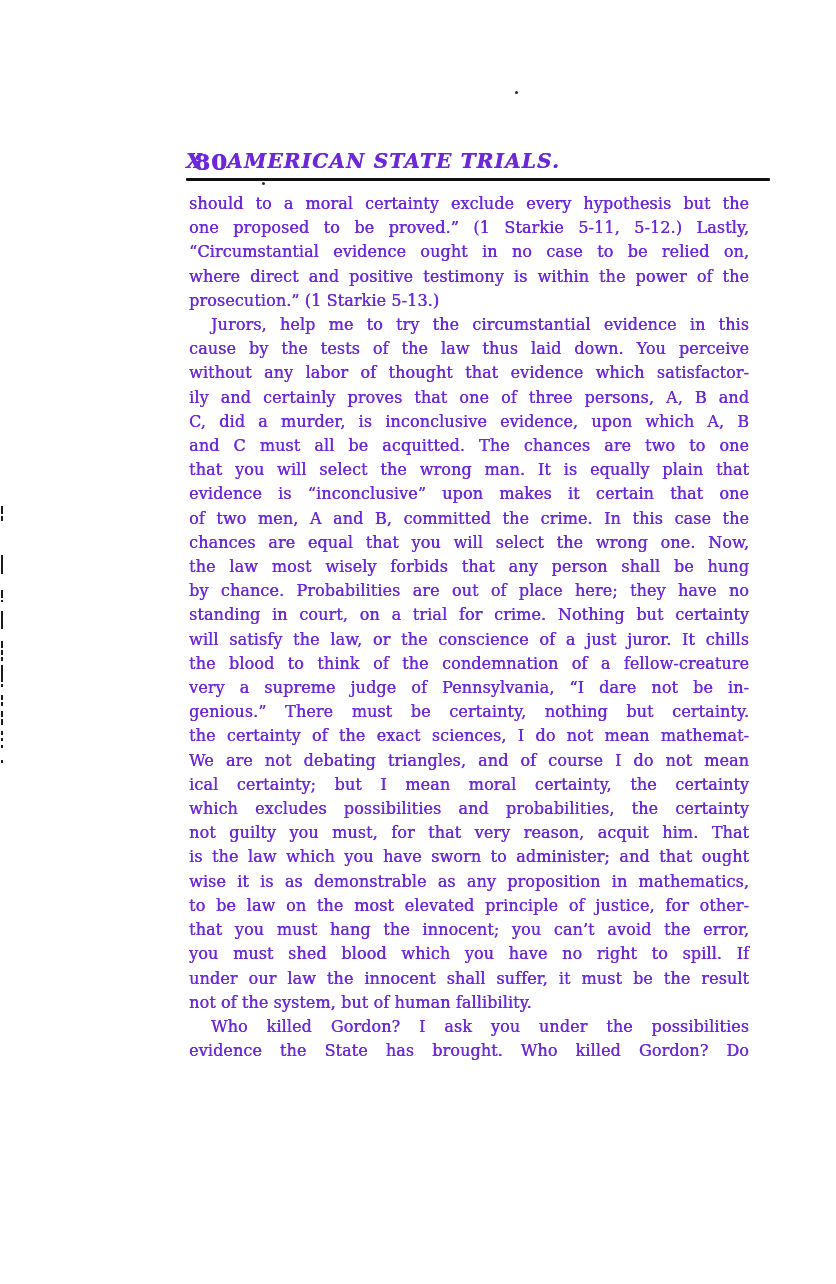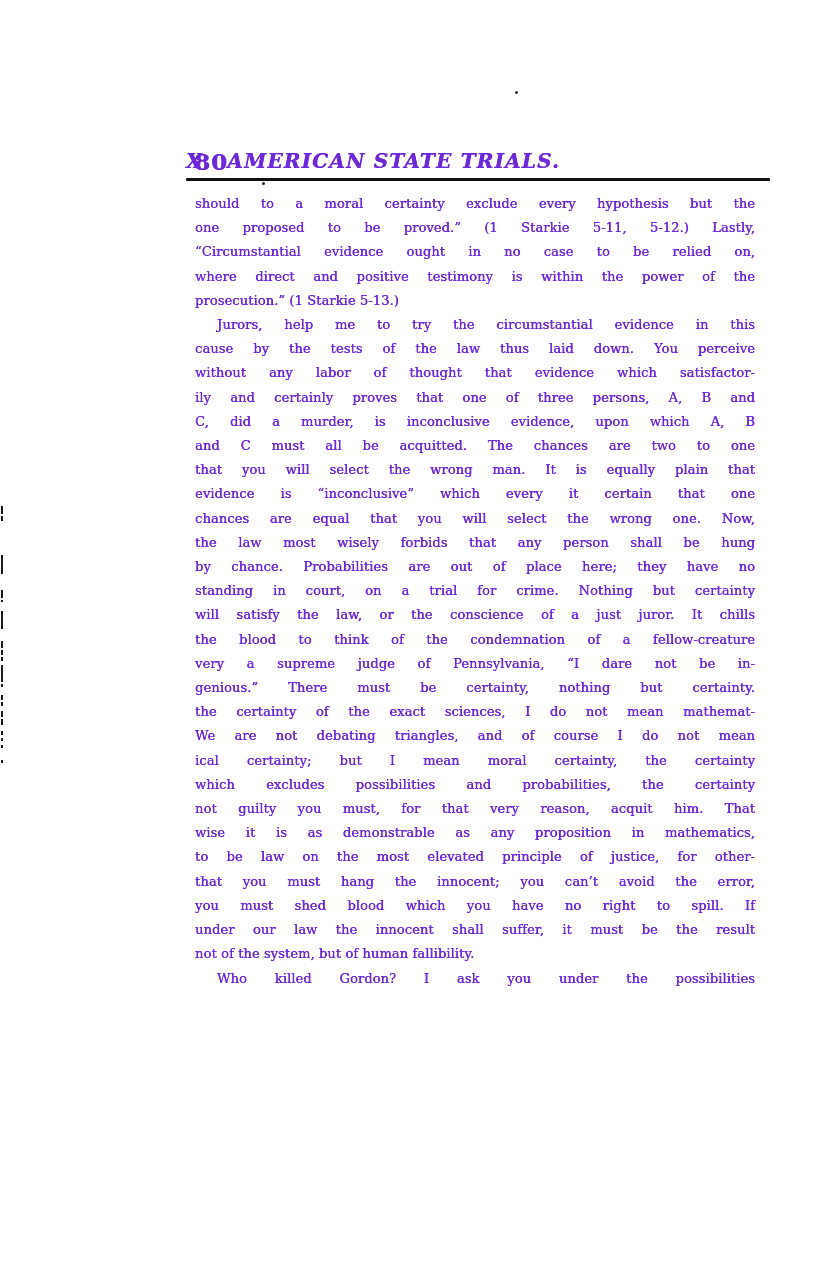--- a/index.html
+++ b/index.html
@@ -30,22 +30,22 @@
     text-shadow: 0.4px 0 0 currentColor;
   }
   .header-rule {
     position: absolute; top: 170px; left: 186px; width: 584px; height: 3px;
     background: #101010;
     border-radius: 1px;
   }
   
   .body-text {
     position: absolute;
-    top: 184px; left: 195px; width: 560px;
-    font-size: 13px;
+    top: 184px; left: 189px; width: 560px;
+    font-size: 16px;
     line-height: 24.2px;
     letter-spacing: 0.1px;
     text-shadow: 0.35px 0 0 currentColor;
   }
   .para { margin: 0; }
   .line {
     text-align: justify;
     text-align-last: justify;
     white-space: normal;
   }
@@ -83,43 +83,46 @@
         <div class="line no-justify">prosecution.”  (1 Starkie 5-13.)</div>
       </div>
       <div class="para">
         <div class="line first-indent">Jurors, help me to try the circumstantial evidence in this</div>
         <div class="line">cause by the tests of the law thus laid down.  You perceive</div>
         <div class="line">without any labor of thought that evidence which satisfactor-</div>
         <div class="line">ily and certainly proves that one of three persons, A, B and</div>
         <div class="line">C, did a murder, is inconclusive evidence, upon which A, B</div>
         <div class="line">and C must all be acquitted.  The chances are two to one</div>
         <div class="line">that you will select the wrong man.  It is equally plain that</div>
-        <div class="line">evidence is “inconclusive” which every it certain that one</div>
+        <div class="line">evidence is “inconclusive” upon makes it certain that one</div>
+        <div class="line">of two men, A and B, committed the crime.  In this case the</div>
         <div class="line">chances are equal that you will select the wrong one.  Now,</div>
         <div class="line">the law most wisely forbids that any person shall be hung</div>
         <div class="line">by chance.  Probabilities are out of place here; they have no</div>
         <div class="line">standing in court, on a trial for crime.  Nothing but certainty</div>
         <div class="line">will satisfy the law, or the conscience of a just juror.  It chills</div>
         <div class="line">the blood to think of the condemnation of a fellow-creature</div>
         <div class="line">very a supreme judge of Pennsylvania, “I dare not be in-</div>
         <div class="line">genious.”  There must be certainty, nothing but certainty.</div>
         <div class="line">the certainty of the exact sciences, I do not mean mathemat-</div>
         <div class="line">We are not debating triangles, and of course I do not mean</div>
         <div class="line">ical certainty; but I mean moral certainty, the certainty</div>
         <div class="line">which excludes possibilities and probabilities, the certainty</div>
         <div class="line">not guilty you must, for that very reason, acquit him.  That</div>
+        <div class="line">is the law which you have sworn to administer; and that ought</div>
         <div class="line">wise it is as demonstrable as any proposition in mathematics,</div>
         <div class="line">to be law on the most elevated principle of justice, for other-</div>
         <div class="line">that you must hang the innocent; you can’t avoid the error,</div>
         <div class="line">you must shed blood which you have no right to spill.  If</div>
         <div class="line">under our law the innocent shall suffer, it must be the result</div>
         <div class="line no-justify">not of the system, but of human fallibility.</div>
       </div>
       <div class="para">
         <div class="line first-indent">Who killed Gordon?  I ask you under the possibilities</div>
+        <div class="line">evidence the State has brought.  Who killed Gordon?  Do</div>
       </div>
     </div>
 
   <div id="artifacts">
       <div class="margin-mark" style="top: 498px; height: 8px;"></div>
       <div class="margin-mark" style="top: 508px; height: 5px;"></div>
       <div class="margin-mark" style="top: 547px; height: 19px;"></div>
       <div class="margin-mark" style="top: 582px; height: 8px;"></div>
       <div class="margin-mark" style="top: 592px; height: 2px;"></div>
       <div class="margin-mark" style="top: 603px; height: 18px;"></div>

